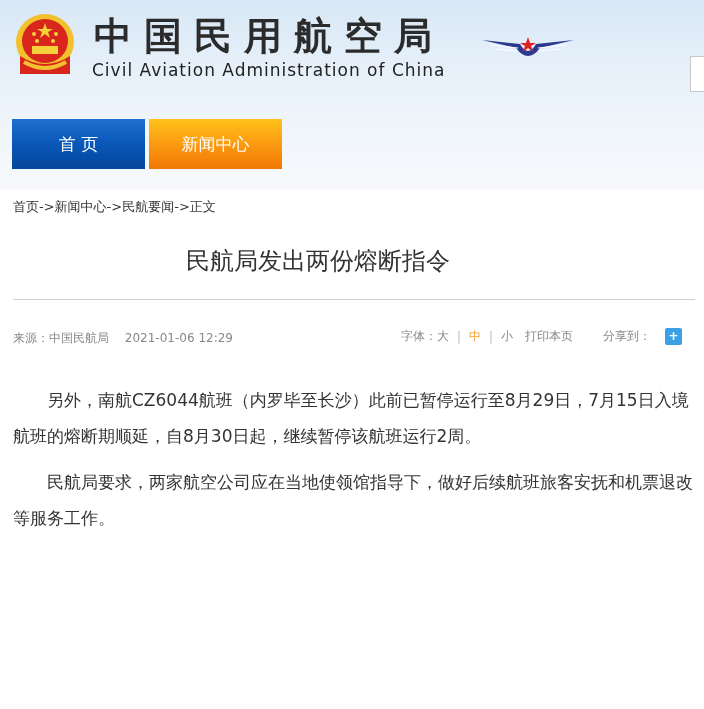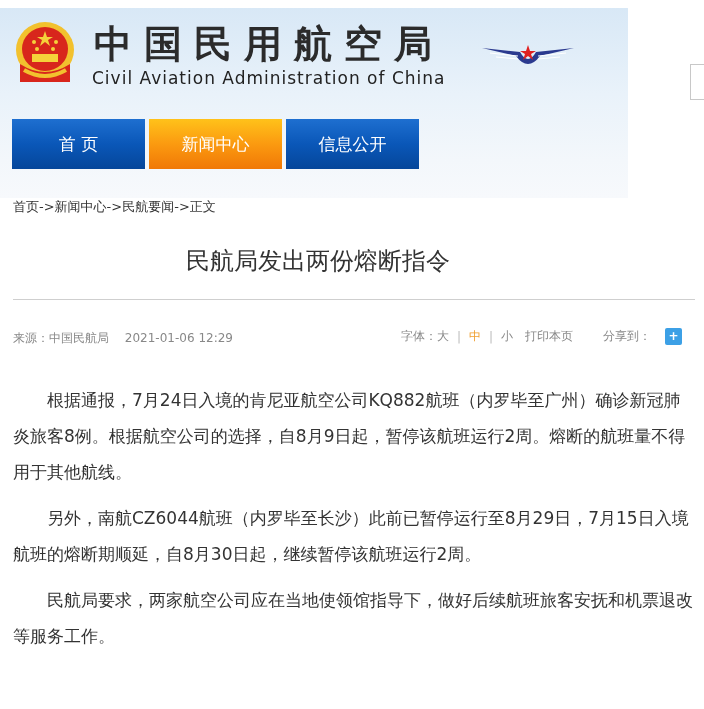--- a/index.html
+++ b/index.html
@@ -3,21 +3,21 @@
 <meta charset="utf-8">
 <style>
   html, body { margin: 0; padding: 0; }
   body {
     width: 704px; height: 709px; overflow: hidden;
     font-family: "DejaVu Sans", "Liberation Sans", sans-serif;
     background: #ffffff;
     position: relative;
   }
   .header {
-    position: absolute; left: 0; top: 8px; width: 628px; height: 190px;
+    position: absolute; left: 0; top: 0; width: 704px; height: 190px;
     background: linear-gradient(180deg, #d8e8f6 0%, #e9f2fa 45%, #f3f7fb 80%, #f7f9fc 100%);
   }
   .emblem {
     position: absolute; left: 14px; top: 12px; width: 62px; height: 70px;
   }
   .site-title-cn {
     position: absolute; left: 94px; top: 14px;
     font-size: 38px; font-weight: bold; letter-spacing: 12px; color: #2b2b2b;
     line-height: 44px;
   }
@@ -87,21 +87,20 @@
     <path d="M2 6 L40 10 Q48 24 56 10 L94 6 L60 14 Q48 30 36 14 Z" fill="#2b3a8f"></path>
     <path d="M10 11 L38 14 M86 11 L58 14 M16 15 L38 17 M80 15 L58 17" stroke="#ffffff" stroke-width="1"></path>
     <polygon points="48,3 50,9 56,9 51,12 53,18 48,14 43,18 45,12 40,9 46,9" fill="#e02020"></polygon>
   </svg>
   <div class="search-edge"></div>
 </div>
 
 <div class="nav">
   <div class="nav-item">首 页</div>
   <div class="nav-item active">新闻中心</div>
-  <div class="nav-item">信息公开</div>
 </div>
 
 <div class="breadcrumb">
   <span>首页</span><span>-&gt;</span><span>新闻中心</span><span>-&gt;</span><span>民航要闻</span><span>-&gt;</span><span class="cur">正文</span>
 </div>
 
 <div class="article-title">民航局发出两份熔断指令</div>
 <div class="title-rule"></div>
 
 <div class="meta-left">
@@ -115,16 +114,15 @@
   <span class="sep">|</span>
   <span class="cur">中</span>
   <span class="sep">|</span>
   <span>小</span>
   <span class="gap">打印本页</span>
   <span class="gap2">分享到：</span>
   <span class="share-btn">+</span>
 </div>
 
 <div class="content">
-  <p>根据通报，7月24日入境的肯尼亚航空公司KQ882航班（内罗毕至广州）确诊新冠肺炎旅客8例。根据航空公司的选择，自8月9日起，暂停该航班运行2周。熔断的航班量不得用于其他航线。</p>
   <p>另外，南航CZ6044航班（内罗毕至长沙）此前已暂停运行至8月29日，7月15日入境航班的熔断期顺延，自8月30日起，继续暂停该航班运行2周。</p>
   <p>民航局要求，两家航空公司应在当地使领馆指导下，做好后续航班旅客安抚和机票退改等服务工作。</p>
 </div>
 
 </body></html>

